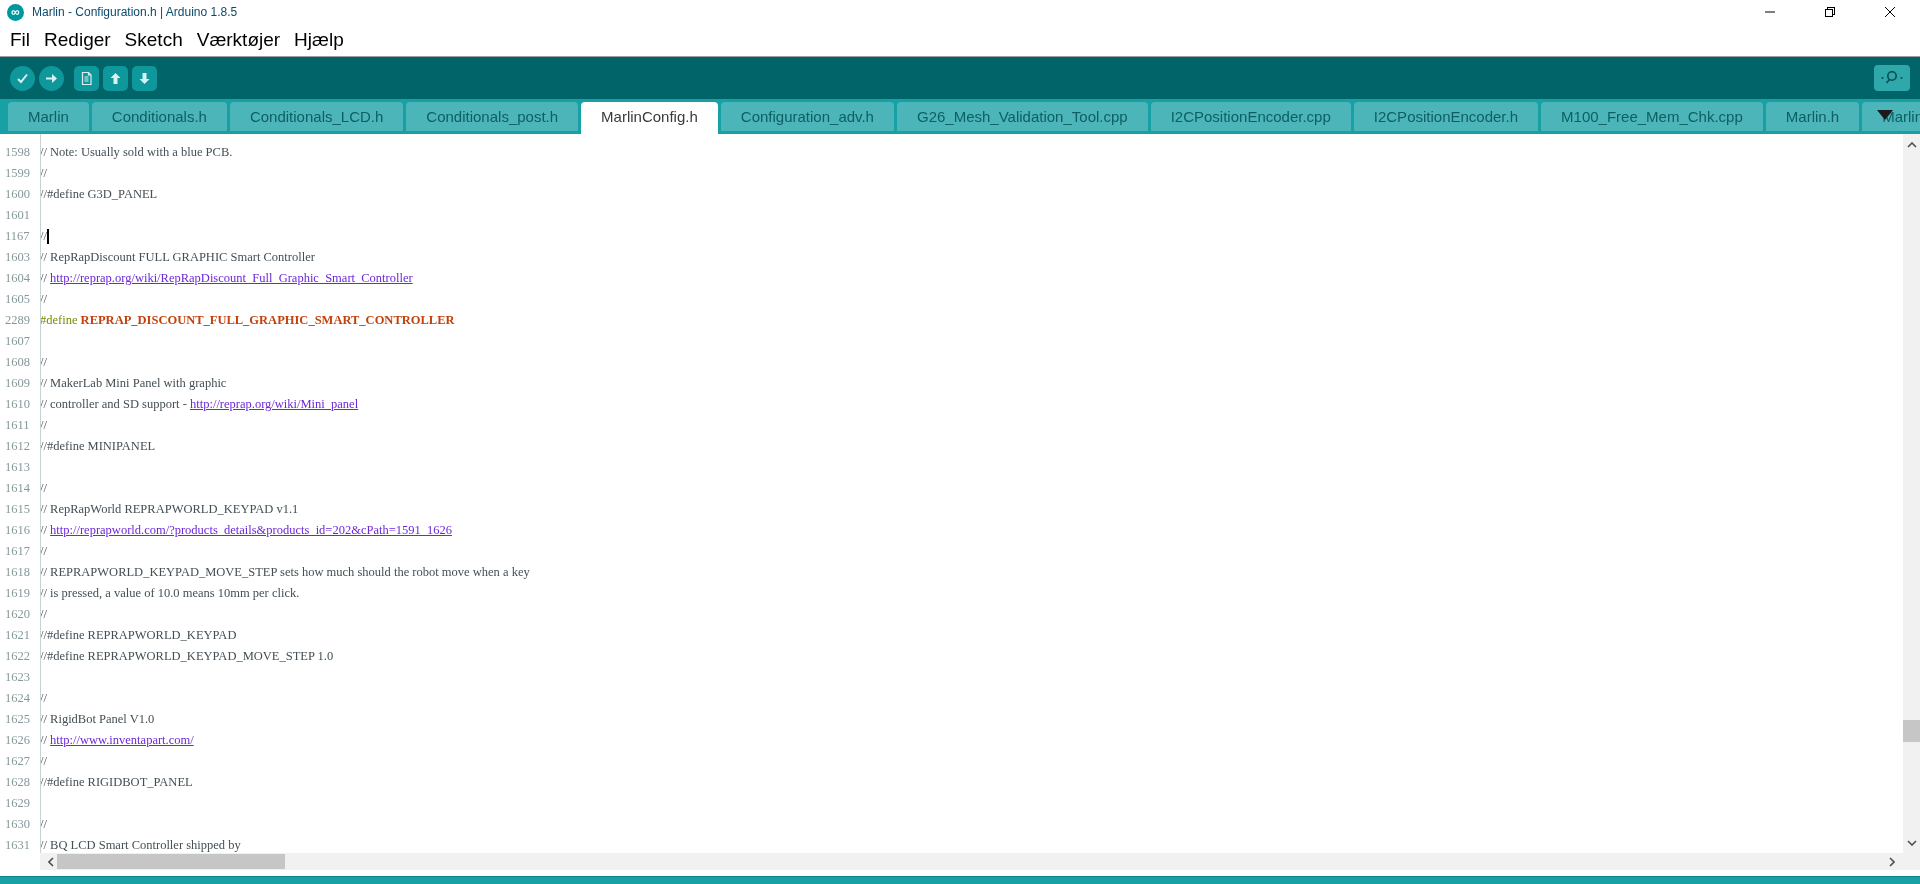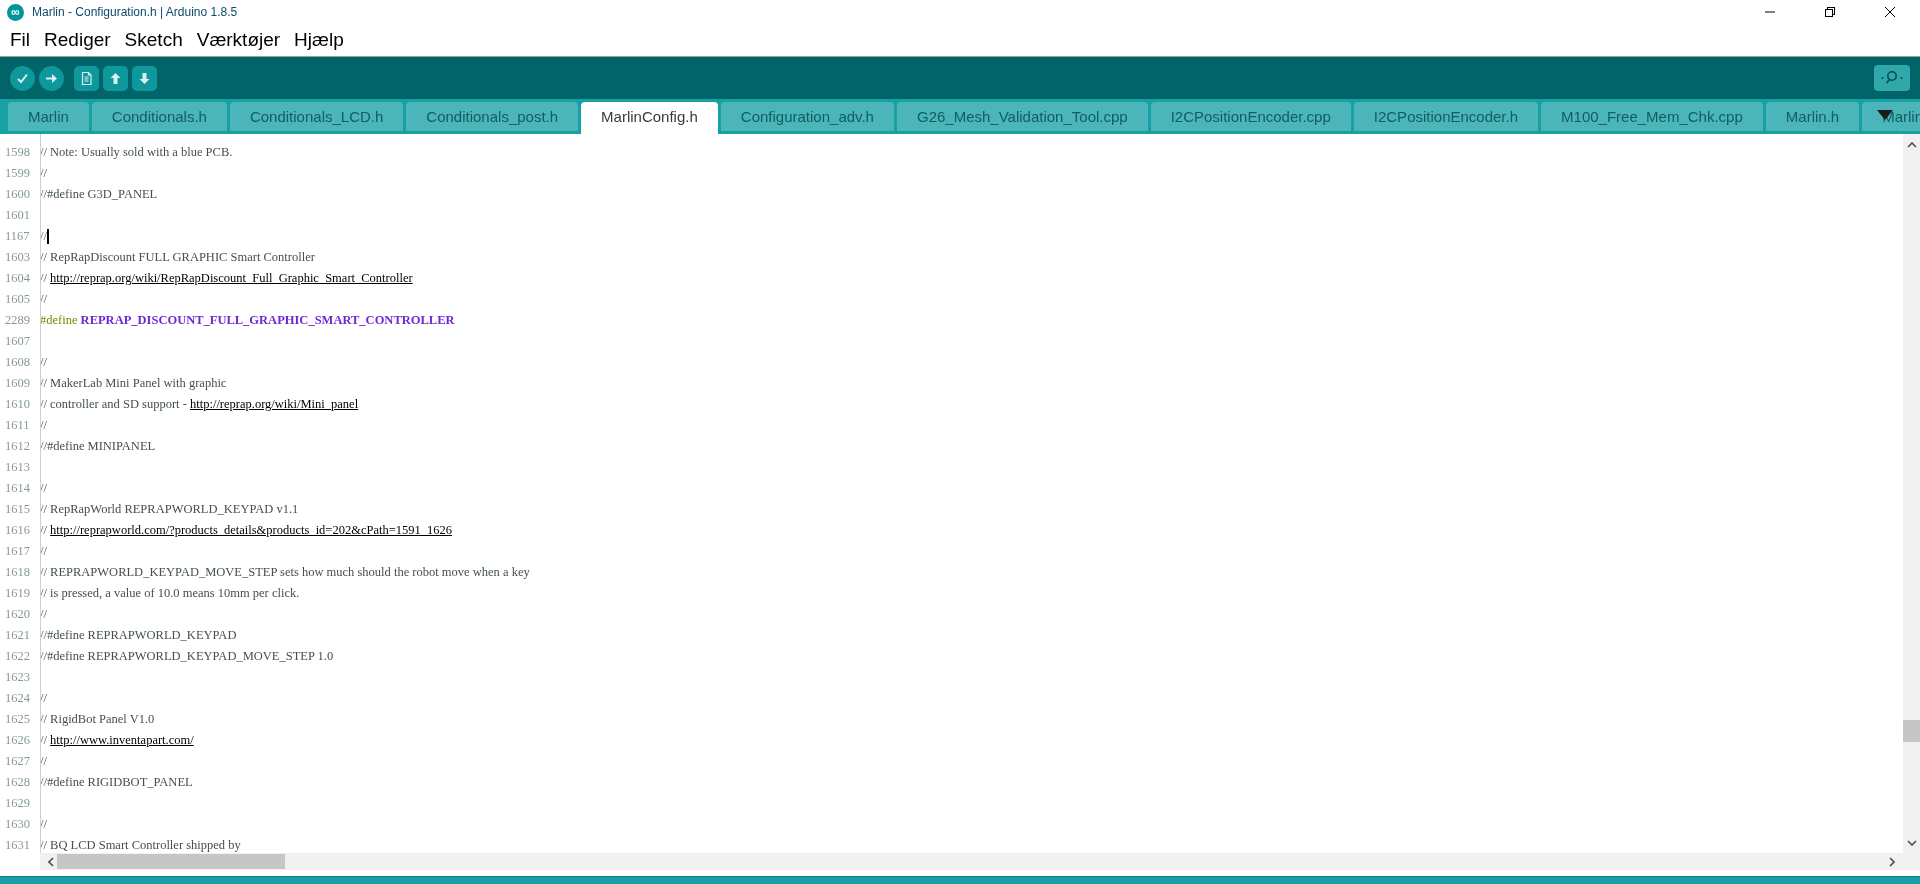--- a/index.html
+++ b/index.html
@@ -45,23 +45,23 @@
 
   
   .editor { height:719px; background:#ffffff; position:relative; }
   .gutter-rule { position:absolute; left:40px; top:0; bottom:0; width:1px; background:#c9d2d3; }
   .code { padding-top:8px; font-family:"Liberation Mono","DejaVu Sans Mono",monospace;
           font-size:12.5px; }
   .line { display:flex; height:21px; line-height:21px; white-space:pre;font-family:Liberation Serif, serif; }
   .ln { flex:none; width:40px; padding-left:5px; color:#86989a; }
   .lc { padding-left:0; color:#000; }
   .seg-comment { color:#434f54; }
-  .seg-link { color:#000000; text-decoration:underline; cursor:pointer; }
+  .seg-link { color:#6d28d9; text-decoration:underline; cursor:pointer; }
   .seg-keyword { color:#728e00; }
-  .seg-bold { color:#6d28d9; font-weight:bold; }
+  .seg-bold { color:#c2410c; font-weight:bold; }
   .seg-plain { color:#000; }
   .caret { display:inline-block; width:2px; height:15px; background:#000;
            vertical-align:middle; margin-top:-2px; }
 
   
   .vscroll { position:absolute; top:0; right:0; width:17px; height:719px; background:#f1f1f1; }
   .vs-arrow { position:absolute; left:0; width:17px; height:17px; display:flex;
               align-items:center; justify-content:center; }
   .vs-up { top:2px; } .vs-down { bottom:2px; }
   .vs-thumb { position:absolute; left:0; top:586px; width:17px; height:22px; background:#c6c6c6; }

